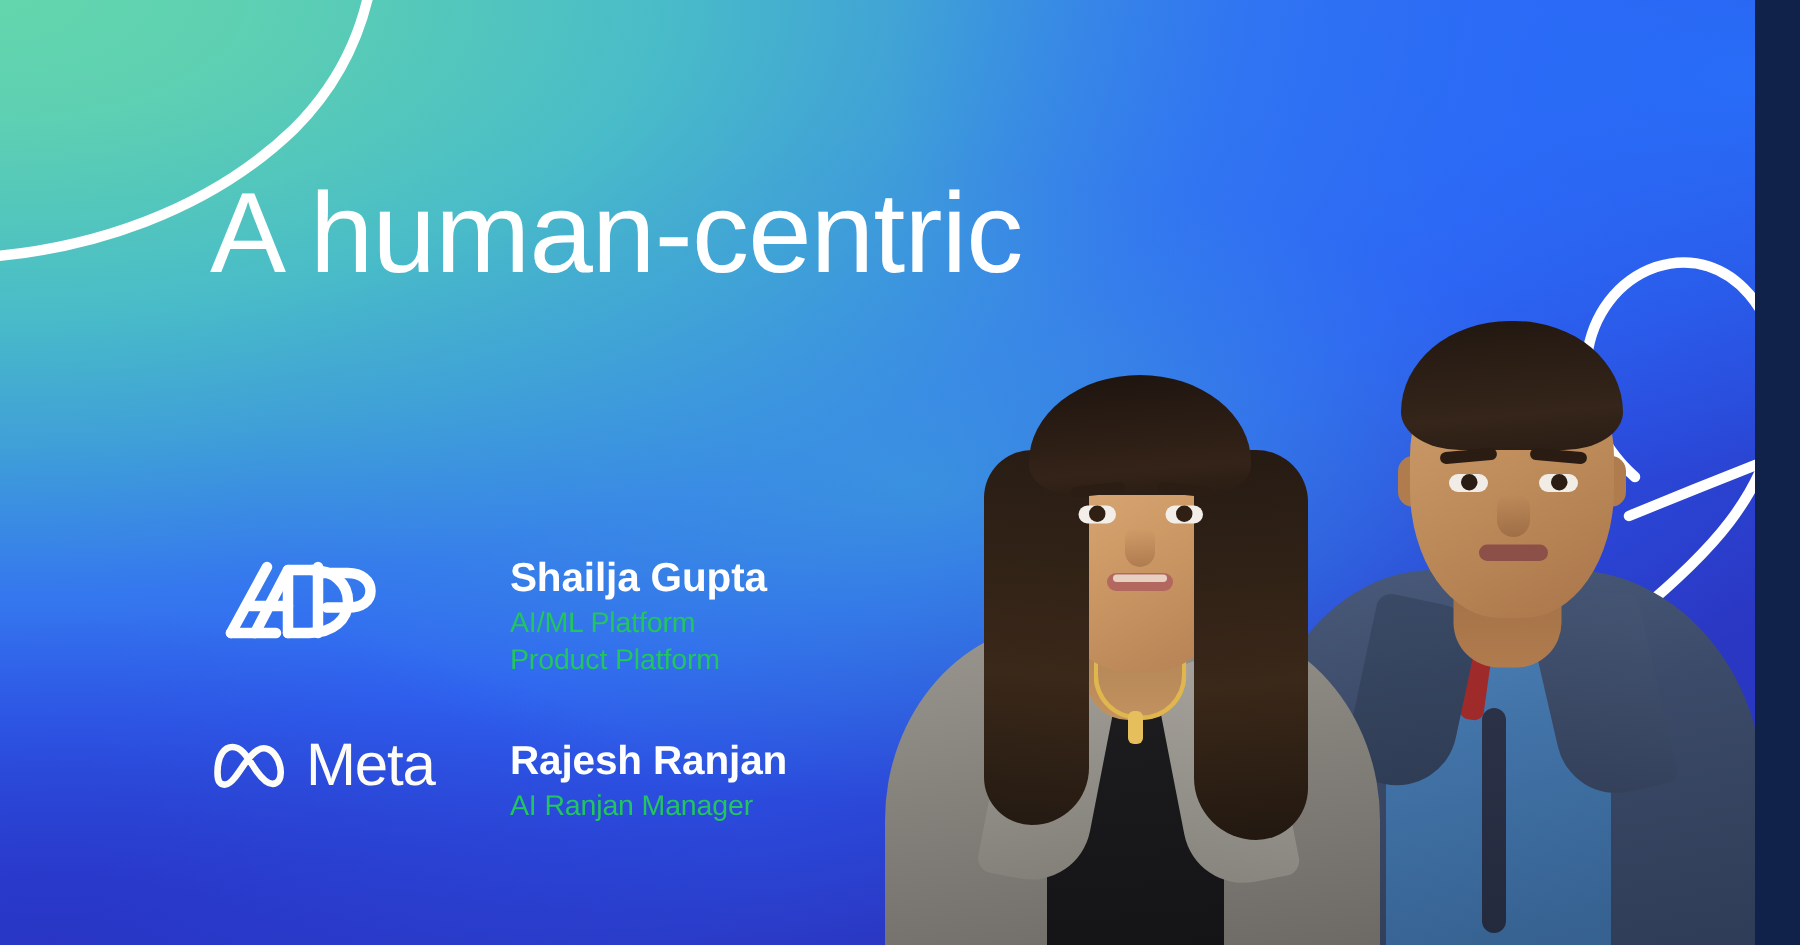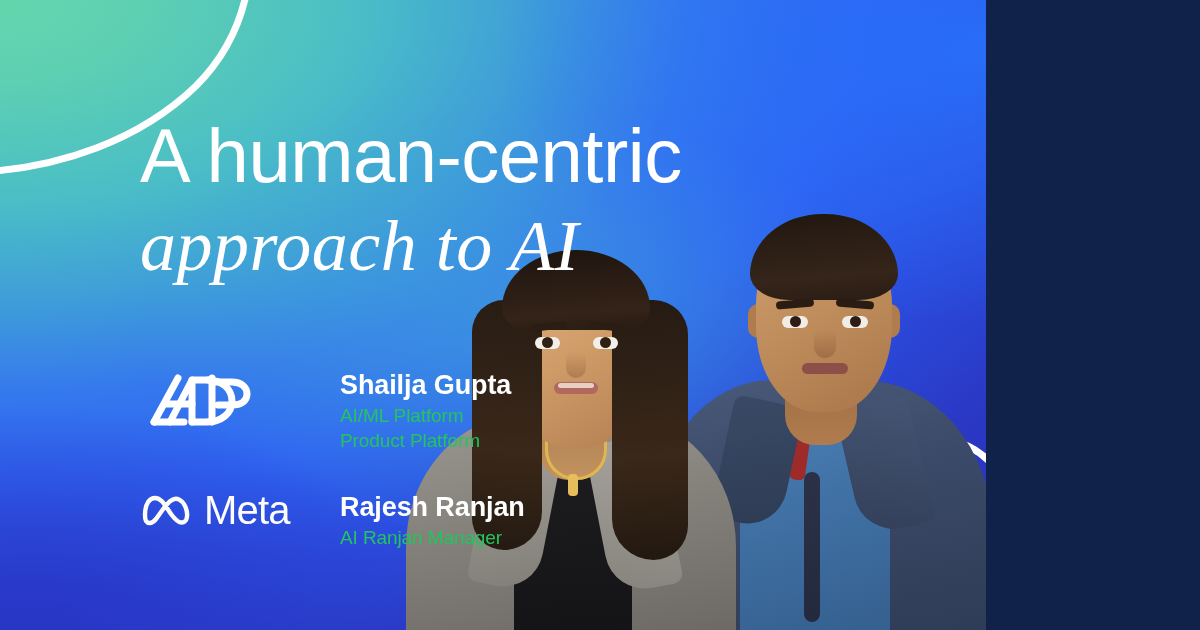--- a/index.html
+++ b/index.html
@@ -6,21 +6,21 @@
     margin: 0;
     padding: 0;
     background: #11224a;
   }
   body {
     font-family: "Liberation Sans", sans-serif;
   }
 
   #promo-banner {
     position: relative;
-    width: 986px;
+    width: 1170px;
     height: 630px;
     overflow: hidden;
     isolation: isolate;
   }
 
   
   .bg-base {
     position: absolute;
     inset: 0;
     background:
@@ -368,21 +368,20 @@
       <div class="pa-mouth"></div>
       <div class="pa-mouth-hi"></div>
     </div>
 
   </div>
 
   <div class="content">
 
     <div class="headline">
       <span class="headline-line1">A human-centric</span>
-      <span class="headline-line2">approach to AI</span>
     </div>
 
     <div class="speakers">
 
       <div class="speaker-row">
         <div class="logo-cell">
           <span class="adp-logo">
             <svg width="124" height="56" viewBox="0 0 124 56" xmlns="http://www.w3.org/2000/svg">
               <g fill="none" stroke="#ffffff" stroke-width="7" stroke-linejoin="round" stroke-linecap="round">
                 <path d="M 30 50 L 52 8 L 70 8"></path>

